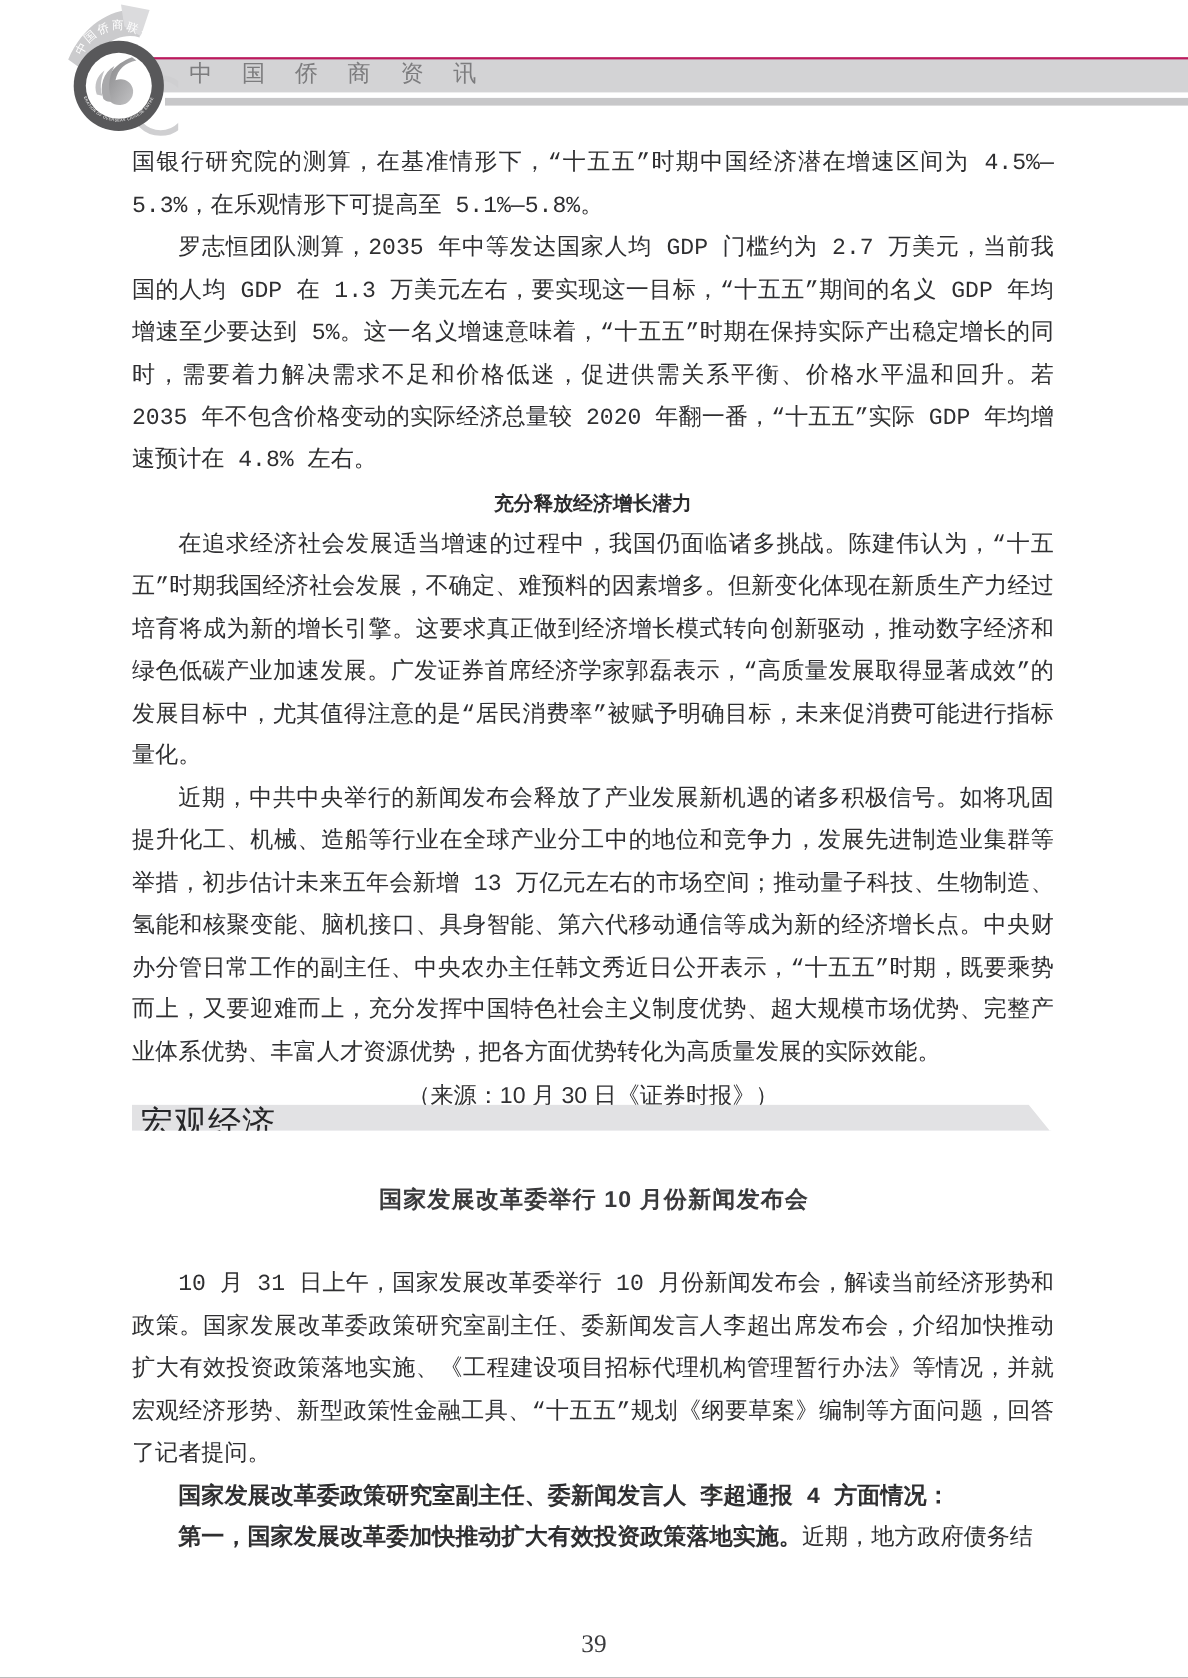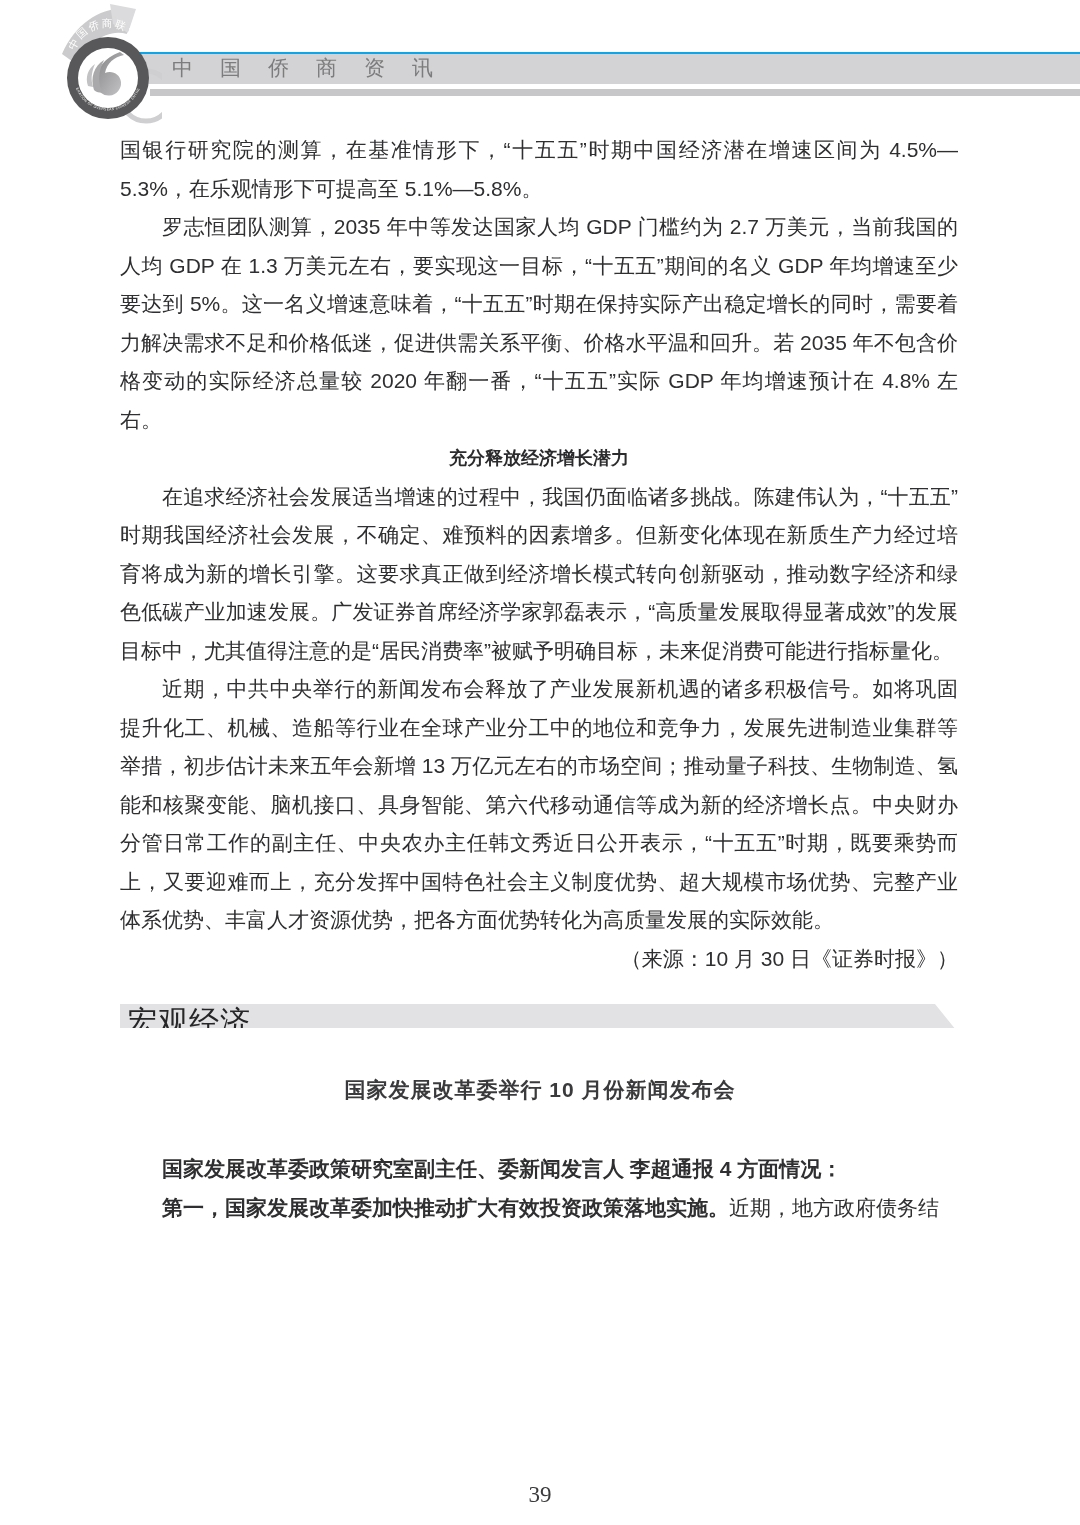--- a/index.html
+++ b/index.html
@@ -8,21 +8,21 @@
     width:1080px;height:1525px;
     margin:0 auto;
     background:#ffffff;
     font-family:"Liberation Sans", sans-serif;
     color:#2f2f31;
     overflow:hidden;
   }
   
   .band-main{
     position:absolute;left:128px;right:0;top:52px;height:30px;
-    background:#d3d3d5;border-top:2px solid #0ea5e9;
+    background:#d3d3d5;border-top:2px solid #be185d;
   }
   .band-text{
     display:block;
     padding-left:44px;
     line-height:28px;
     font-size:21px;
     letter-spacing:27px;
     color:#7c7c7e;
     white-space:nowrap;
   }
@@ -35,27 +35,27 @@
   }
   
   .content{
     position:absolute;left:120px;right:122px;
     font-size:21px;line-height:38.5px;
     text-align:justify;
     color:#2f2f31;
   }
   .content1{top:131px;}
   .content2{top:1150px;}
-  .para{margin:0;text-indent:2em;}
+  .para{margin:0;text-indent:2em;font-family:Liberation Mono, monospace;}
   .para.no-indent{text-indent:0;}
   .sub-heading{
     margin:0;text-align:center;font-weight:bold;font-size:18px;
     color:#2b2b2d;text-indent:0;
   }
-  .source-line{margin:0;text-align:right;text-indent:0;}
+  .source-line{margin:0;text-align:center;text-indent:0;}
   .lead-bold{font-weight:bold;}
   
   .section-bar{
     position:absolute;left:120px;top:1004px;width:836px;height:24px;
     background:#e2e2e4;
     clip-path:polygon(0 0, calc(100% - 21px) 0, 100% 26px, 100% 100%, 0 100%);
   }
   .section-bar-label{
     font-family:"Liberation Serif", serif;
     font-size:30px;line-height:35px;
@@ -129,19 +129,20 @@
     <p class="source-line">（来源：10 月 30 日《证券时报》）</p>
   </div>
 
   <div class="section-bar">
     <div class="section-bar-label">宏观经济</div>
   </div>
 
   <div class="article-title">国家发展改革委举行 10 月份新闻发布会</div>
 
   <div class="content content2">
+    <p class="para">10 月 31 日上午，国家发展改革委举行 10 月份新闻发布会，解读当前经济形势和政策。国家发展改革委政策研究室副主任、委新闻发言人李超出席发布会，介绍加快推动扩大有效投资政策落地实施、《工程建设项目招标代理机构管理暂行办法》等情况，并就宏观经济形势、新型政策性金融工具、“十五五”规划《纲要草案》编制等方面问题，回答了记者提问。</p>
     <p class="para lead-bold">国家发展改革委政策研究室副主任、委新闻发言人 李超通报 4 方面情况：</p>
     <p class="para"><span class="lead-bold">第一，国家发展改革委加快推动扩大有效投资政策落地实施。</span><span>近期，地方政府债务结</span></p>
   </div>
 
   <div class="page-number">39</div>
 
 </div>
 
 </body></html>

